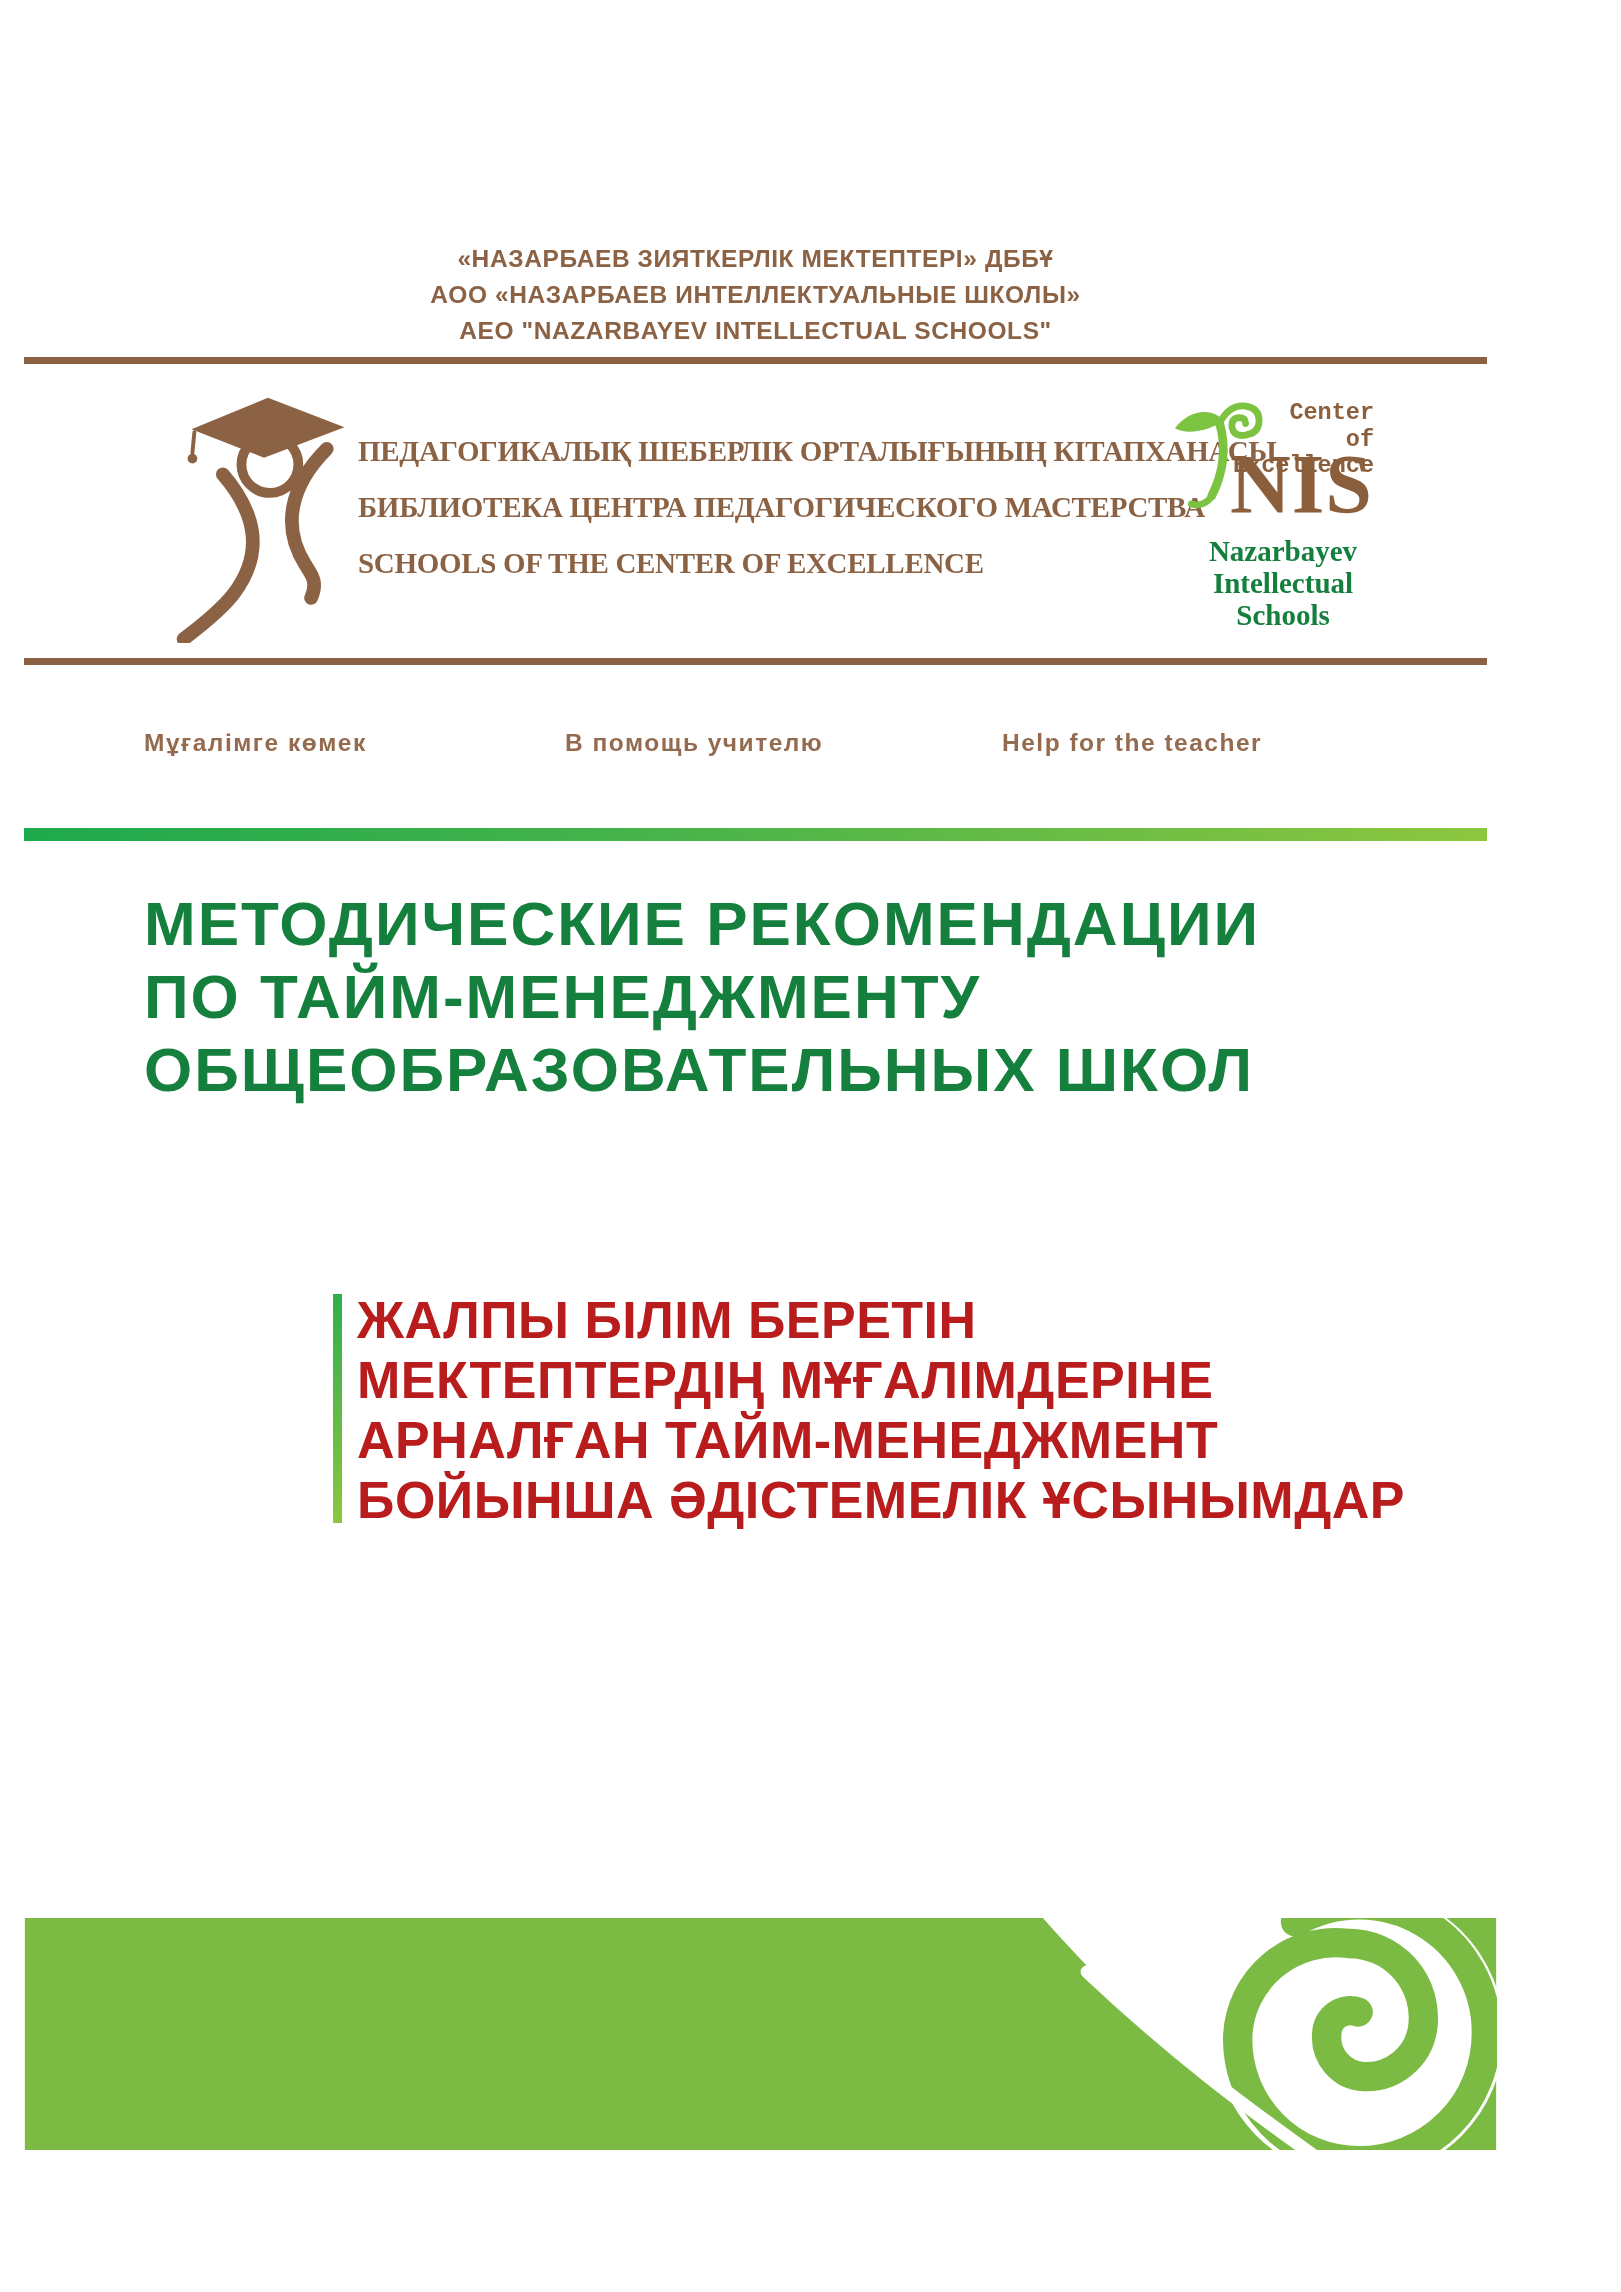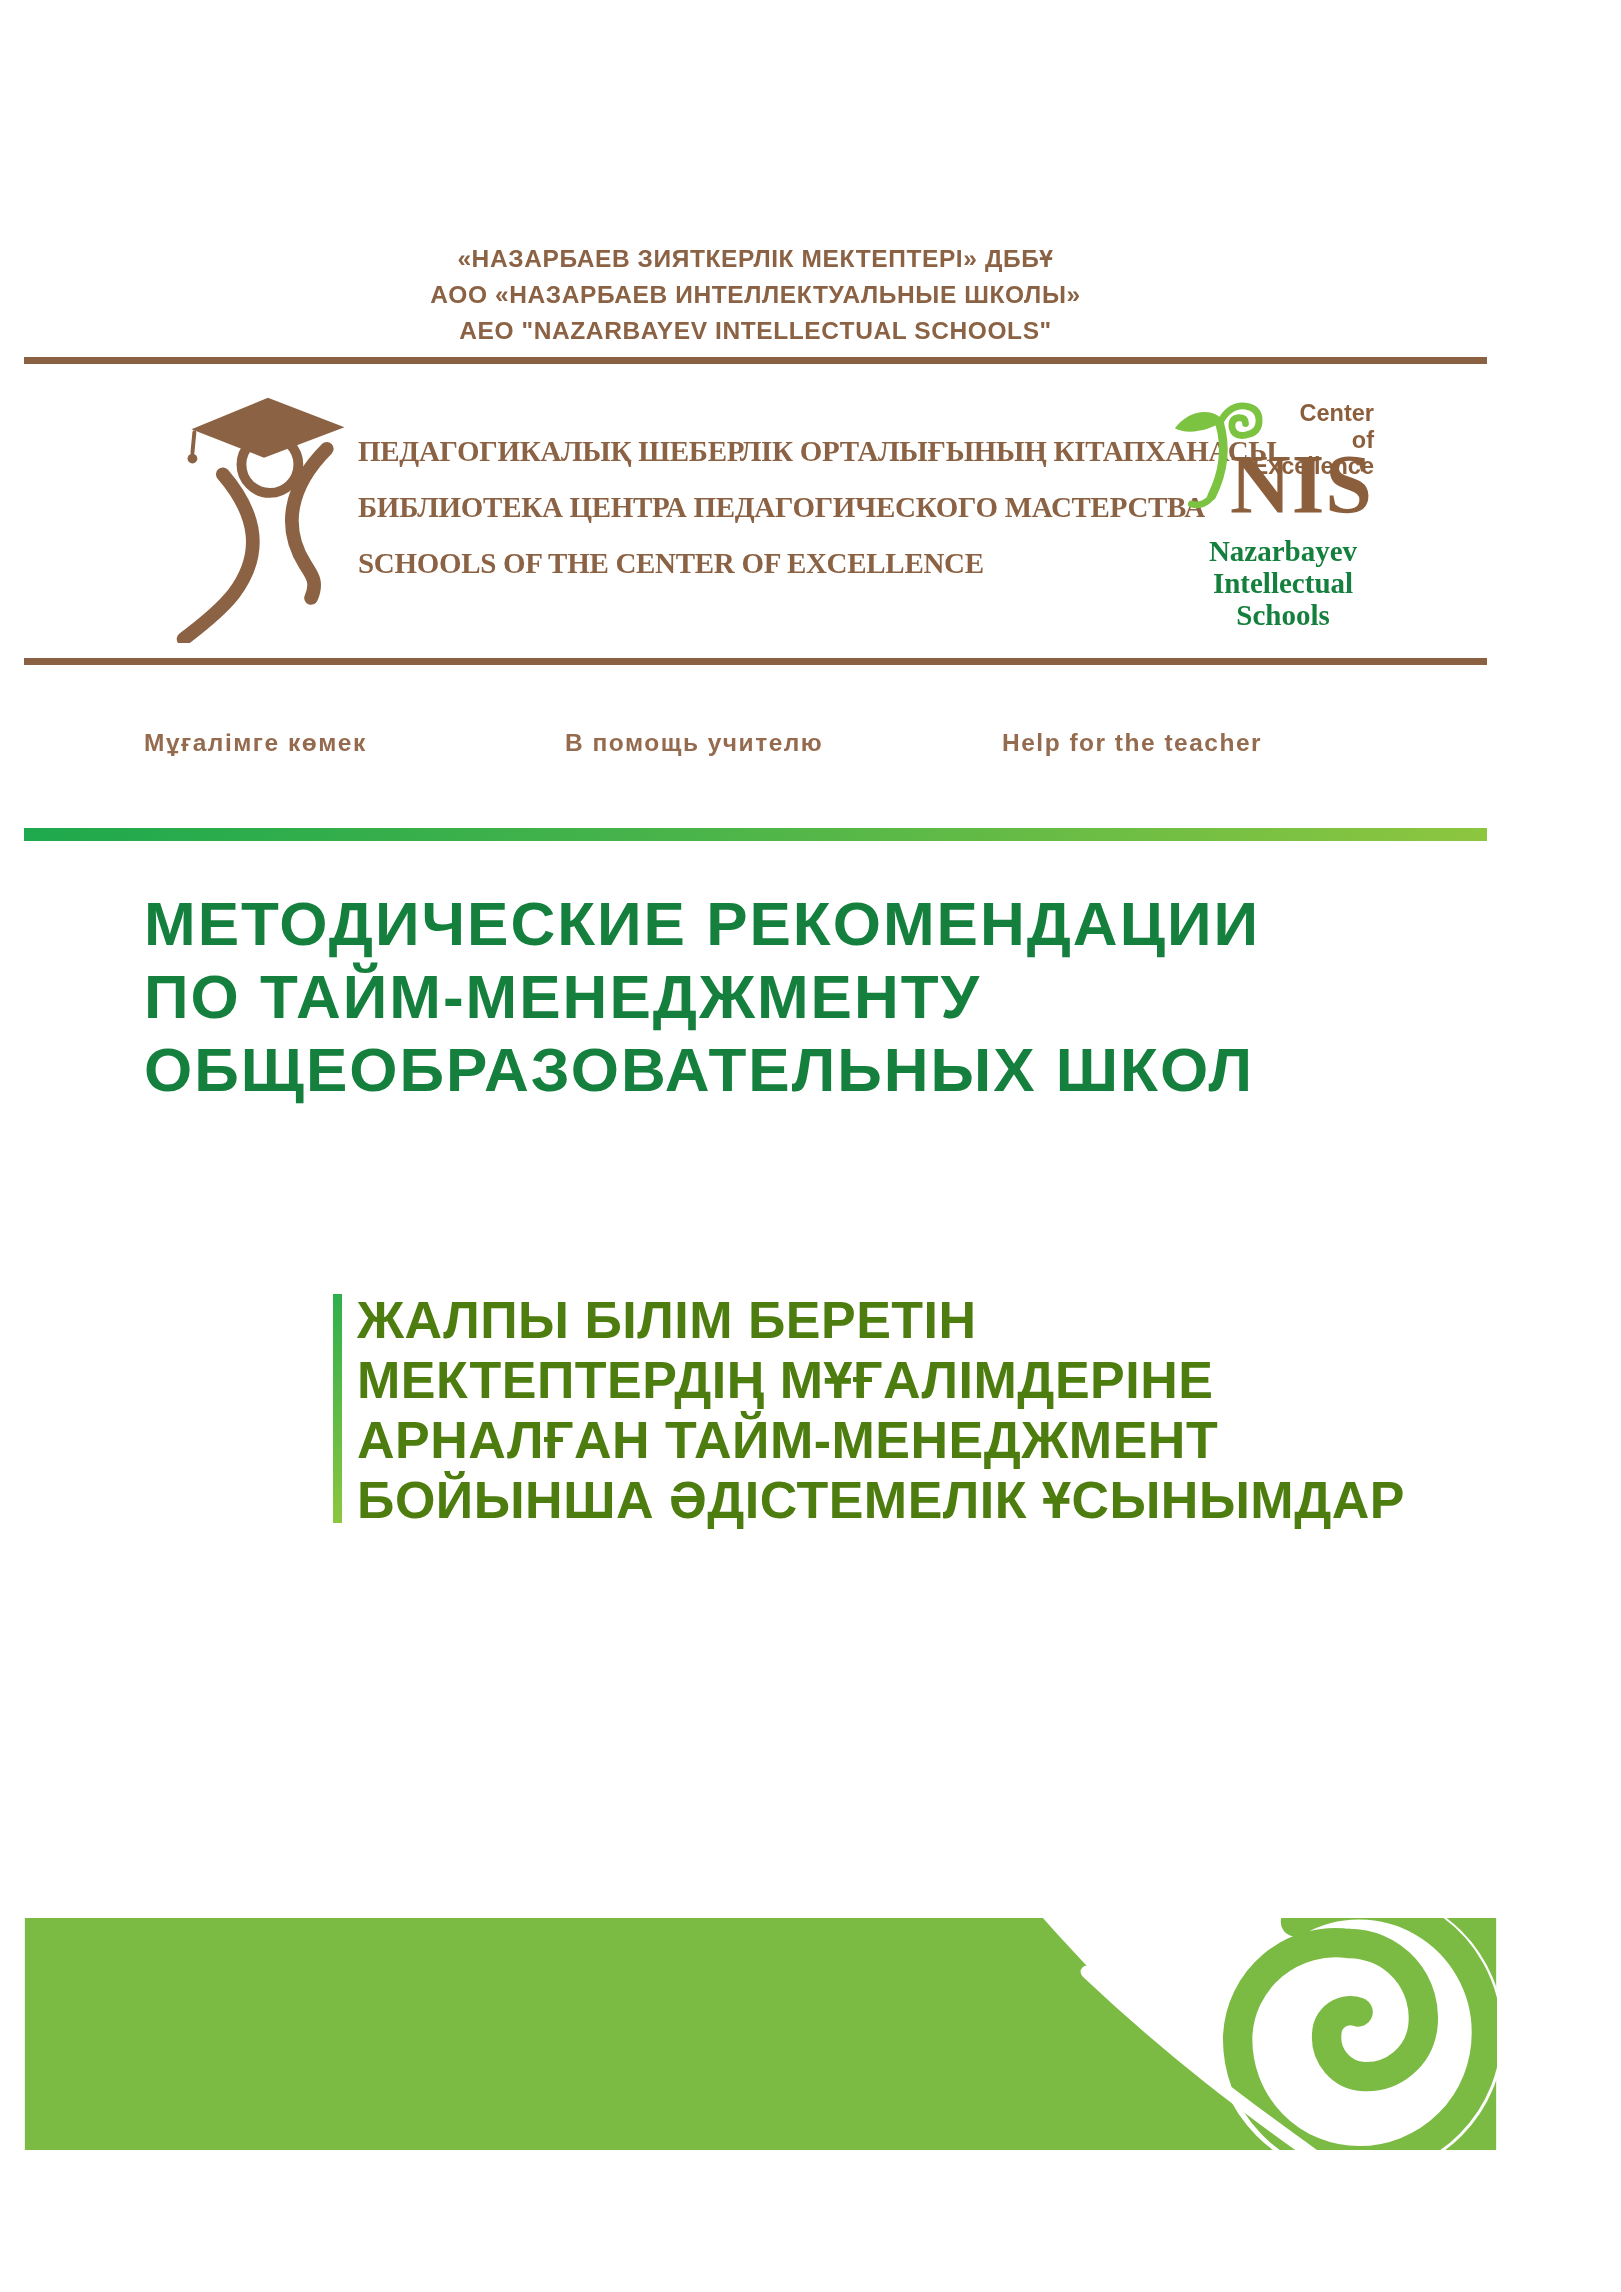--- a/index.html
+++ b/index.html
@@ -43,21 +43,21 @@
     letter-spacing:-0.3px;
     white-space:nowrap;
   }
 
   
   .nis-sprout{left:1164px;top:398px;width:92px;height:114px;}
   .nis-tagline{
     left:1225px;top:400px;width:142px;
     text-align:right;
     color:#8B5E3C;
-    font-family:Liberation Sans, sans-serif;
+    font-family:Liberation Mono, monospace;
     font-weight:bold;
     font-size:23.5px;
     line-height:26.5px;
   }
   .nis-acronym{
     left:1223px;top:443px;width:157px;
     color:#8B5E3C;
     font-family:"Liberation Serif", serif;
     font-weight:bold;
     font-size:84px;
@@ -103,21 +103,21 @@
     white-space:nowrap;
   }
 
   
   .title-kk-bar{
     left:326px;top:1294px;width:8.8px;height:229px;
     background:linear-gradient(180deg,#2FAF4C 0%,#8CC63F 100%);
   }
   .title-kk{
     left:350px;top:1290px;width:1176px;
-    color:#4d7c0f;
+    color:#b91c1c;
     font-weight:bold;
     font-size:52px;
     line-height:60px;
     letter-spacing:0.5px;
     white-space:nowrap;
   }
 
   
   .bottom-band{left:16.7px;top:1918px;width:1473px;height:232px;}
 </style>

